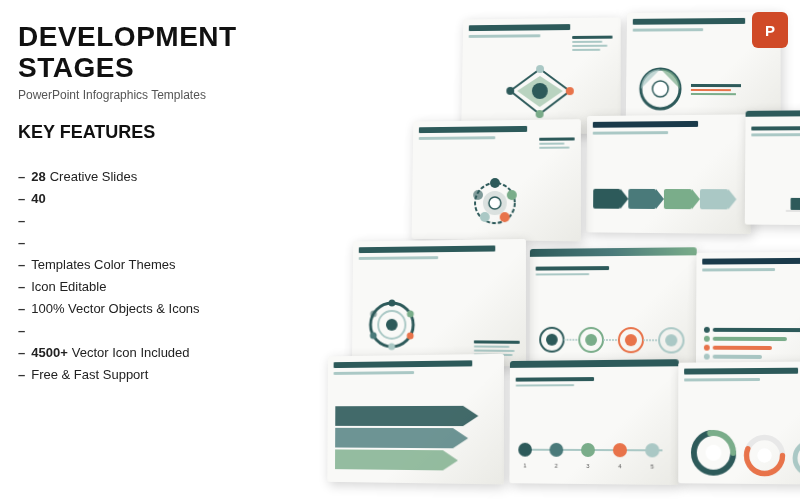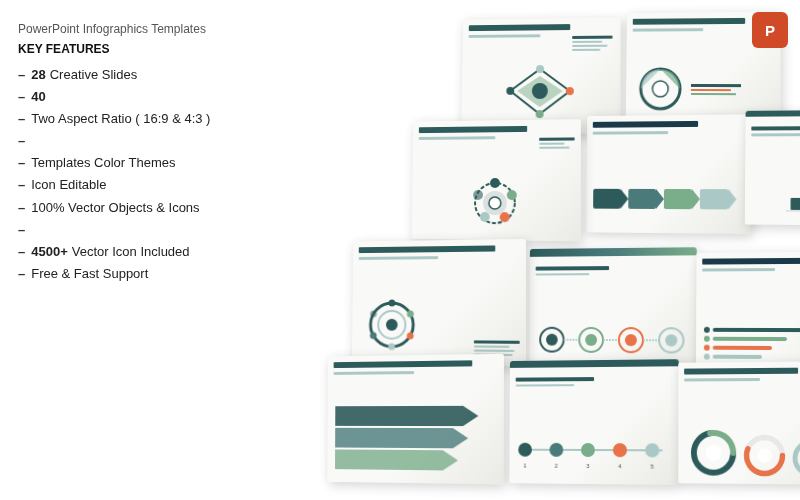--- a/index.html
+++ b/index.html
@@ -36,28 +36,28 @@
       color: #111111;
       line-height: 1.1;
       letter-spacing: 0.5px;
       text-transform: uppercase;
       margin-bottom: 4px;
     }
 
     .subtitle {
       font-size: 12px;
       color: #555555;
-      margin-bottom: 6px;
+      margin-bottom: 20px;
     }
 
     .key-features-title {
-      font-size: 12px;
+      font-size: 18px;
       font-weight: 800;
       color: #111111;
-      margin-bottom: 8px;
+      margin-bottom: 23px;
       text-transform: uppercase;
     }
 
     .features-list {
       list-style: none;
       padding: 0;
     }
 
     .features-list li {
       font-size: 13px;
@@ -223,37 +223,37 @@
       transform: perspective(600px) rotateY(-5deg) rotateX(0deg);
       z-index: 7;
     }
   </style>
 </head>
 <body>
 
 <div class="container">
 
   <div class="left-panel">
+    <h1 class="main-title">DEVELOPMENT STAGES</h1>
     <p class="subtitle">PowerPoint Infographics Templates</p>
 
     <h2 class="key-features-title">KEY FEATURES</h2>
 
     <ul class="features-list">
       <li>
         <span class="dash">–</span>
         <span class="bold">28</span>
         <span> Creative Slides</span>
       </li>
       <li>
         <span class="dash">–</span>
         <span class="bold">40</span>
       </li>
       <li>
         <span class="dash">–</span>
-        <span>Two Aspect Ratio ( 16:9 &amp; 4:3 )</span>
       </li>
       <li>
         <span class="dash">–</span>
       </li>
       <li>
         <span class="dash">–</span>
         <span>Templates Color Themes</span>
       </li>
       <li>
         <span class="dash">–</span>

